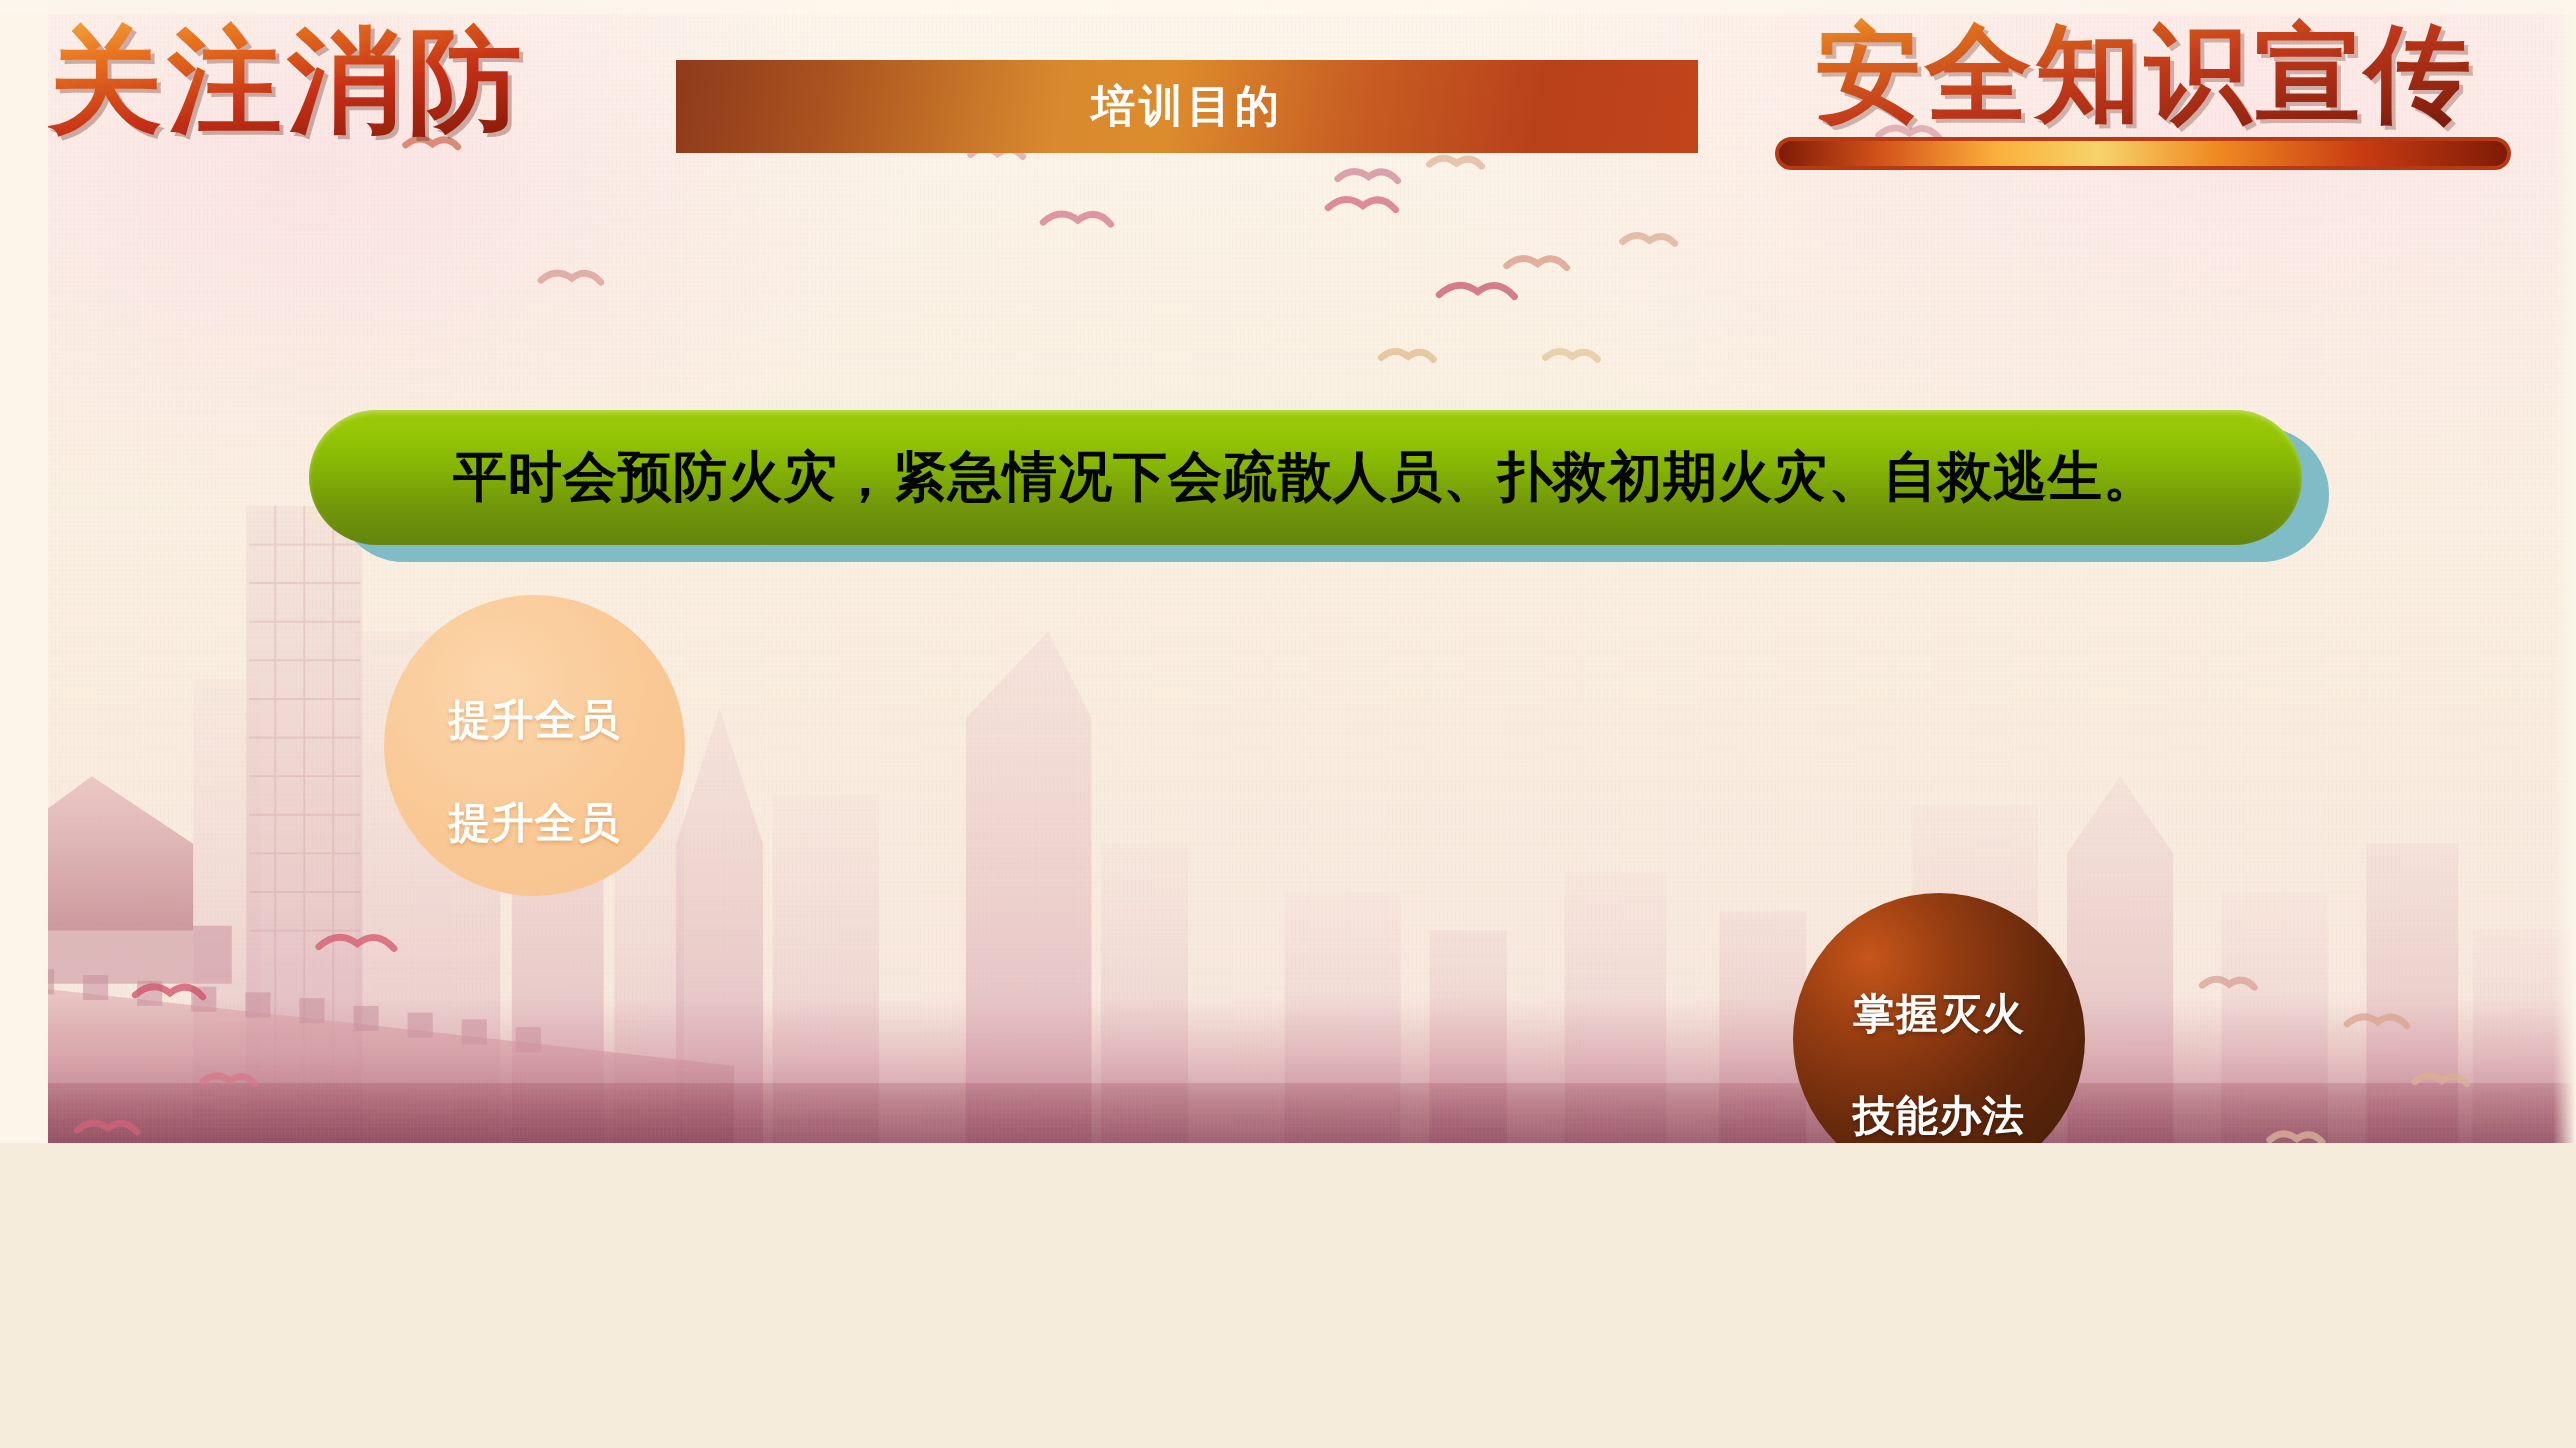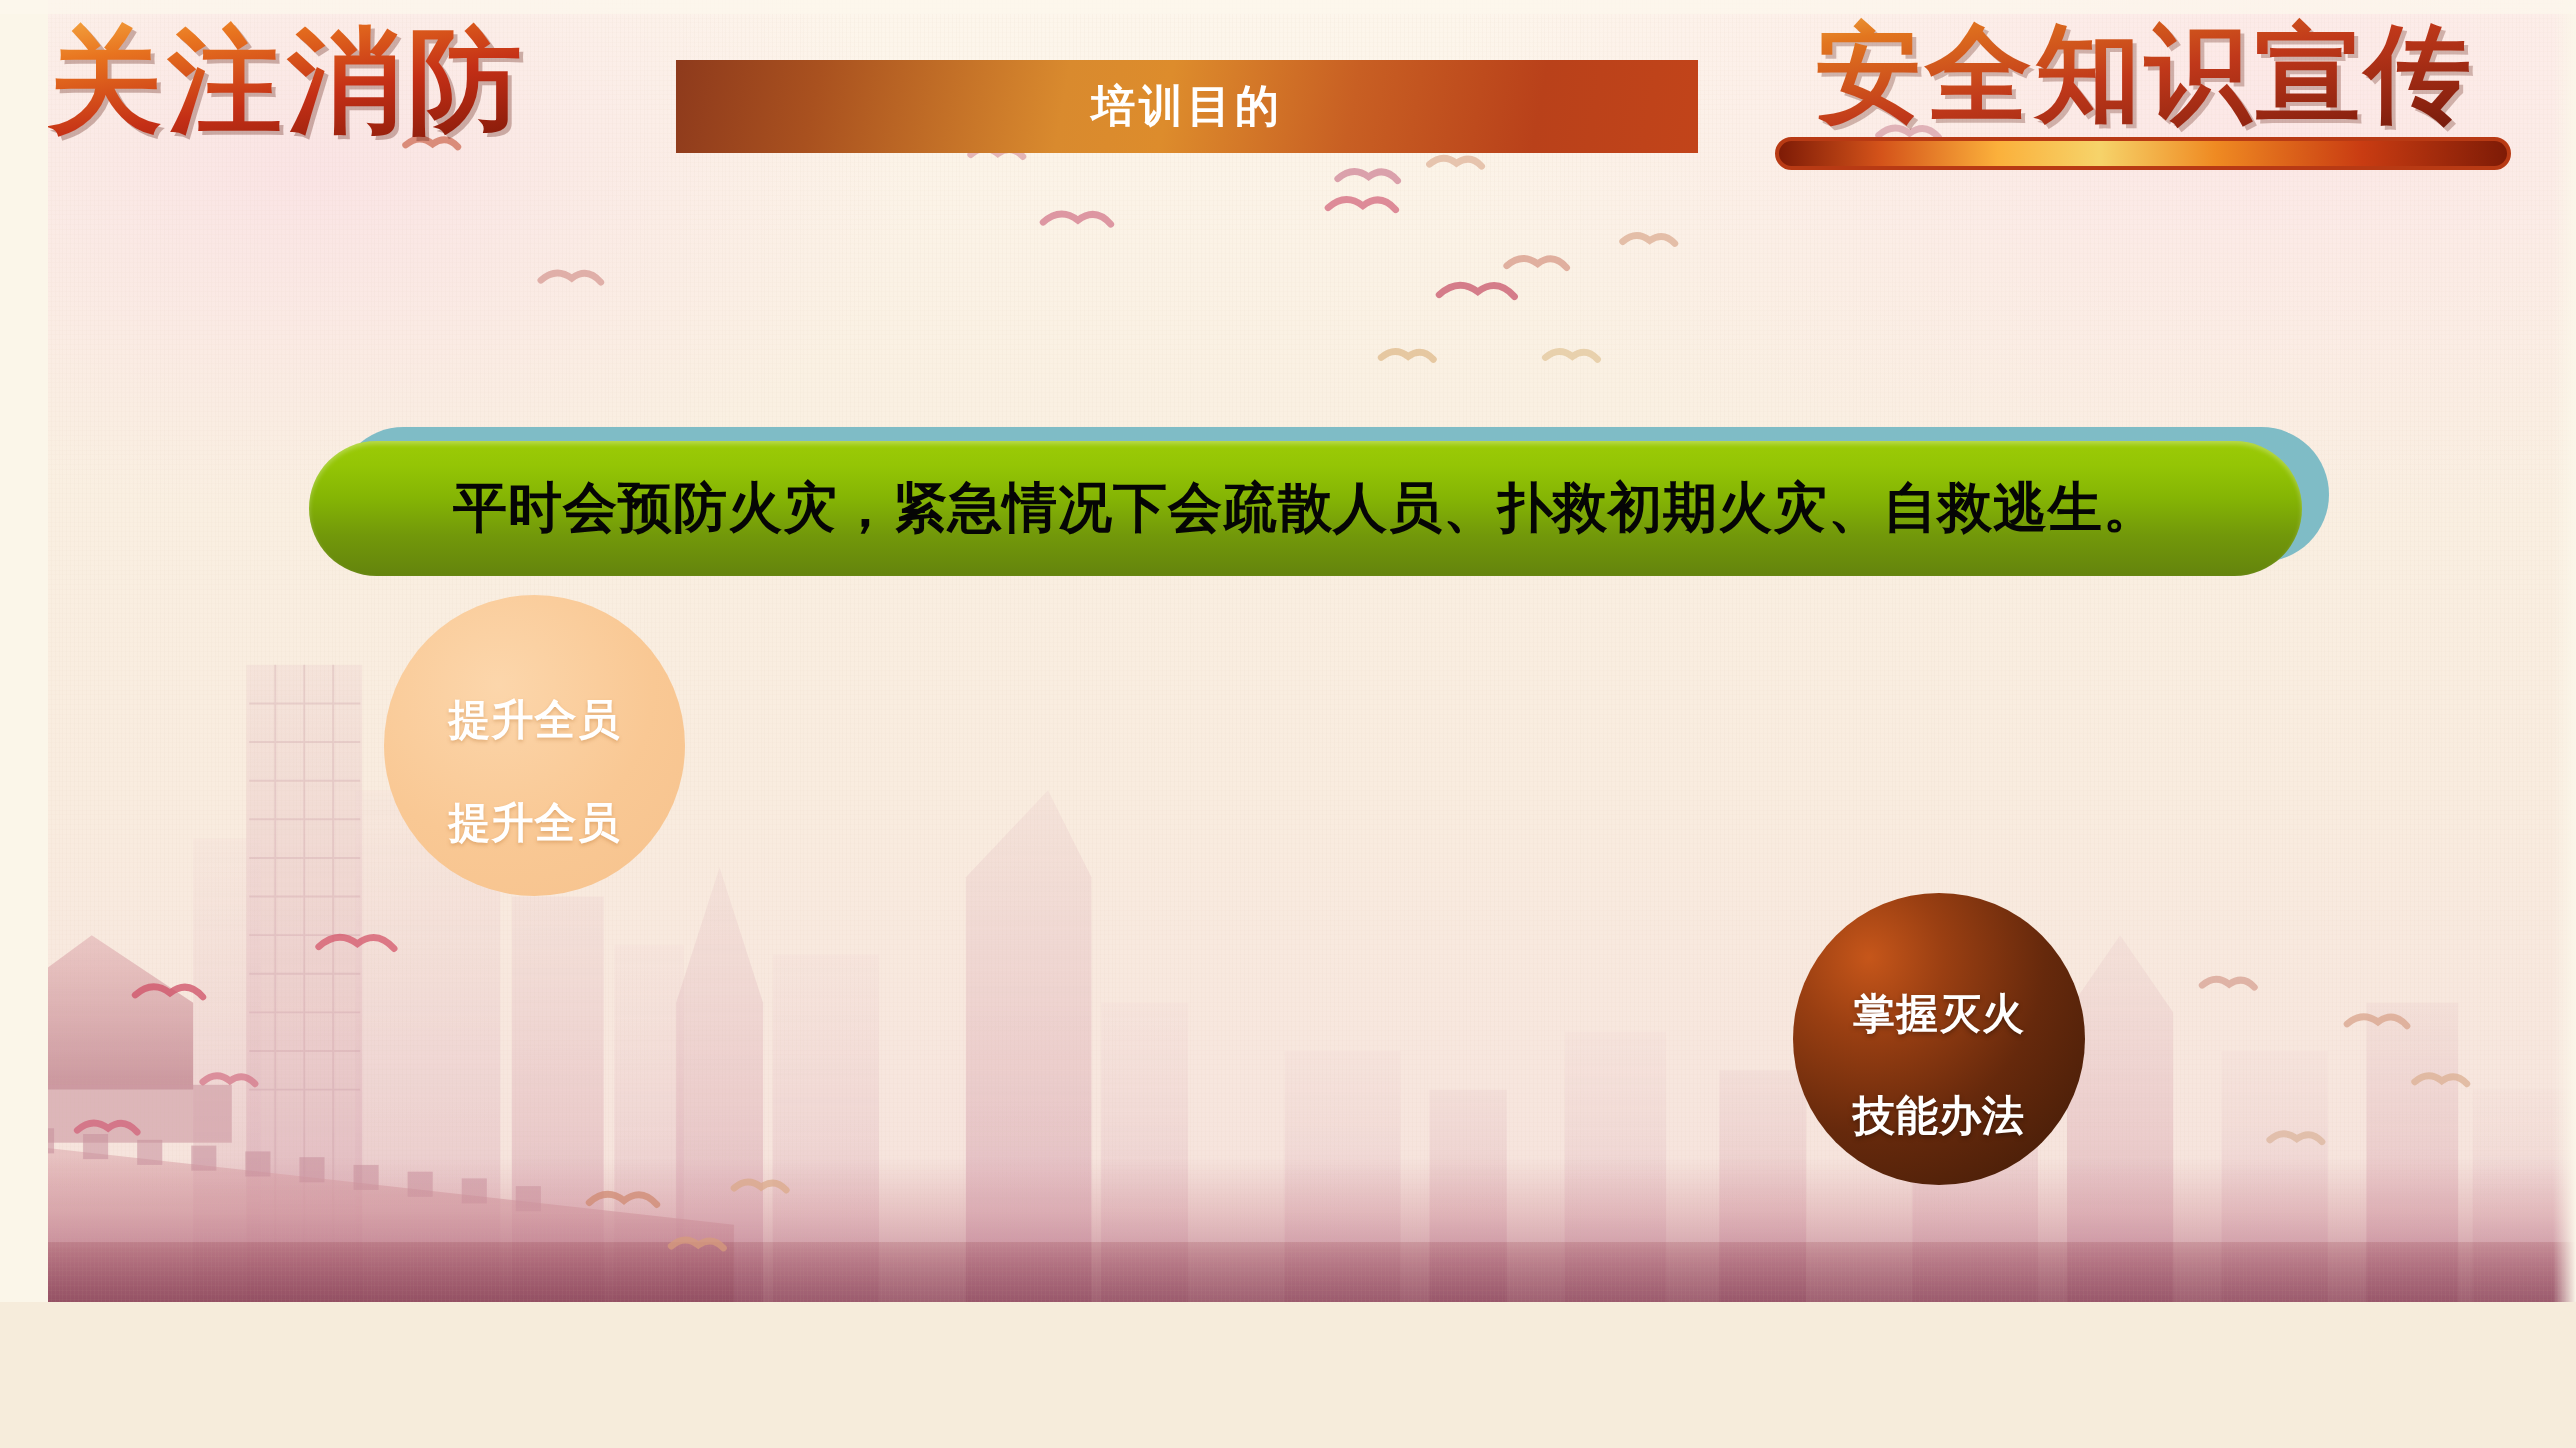--- a/index.html
+++ b/index.html
@@ -2,21 +2,21 @@
 <html><head>
 <meta charset="utf-8">
 <style>
   html,body{margin:0;padding:0;}
   body{
     width:2576px;height:1449px;overflow:hidden;
     font-family:"Liberation Sans","DejaVu Sans",sans-serif;
     background:#f6ecdb;
   }
   #slide{
-    position:relative;width:2576px;height:1302px;overflow:hidden;
+    position:relative;width:2576px;height:1143px;overflow:hidden;
     background:#faf2e6;
   }
 
   
   .bg-sky{
     position:absolute;left:0;top:0;width:2576px;height:1449px;
     background:
       radial-gradient(ellipse 869px 483px at 12% 12%, rgba(250,225,228,.85) 0%, rgba(250,240,226,0) 70%),
       radial-gradient(ellipse 1159px 580px at 88% 8%, rgba(252,228,230,.8) 0%, rgba(250,240,226,0) 72%),
       linear-gradient(180deg,#fdf6ec 0%,#faf0e2 28%,#f9ecdf 55%,#f7e6de 75%,#f3dcd9 100%);
@@ -102,21 +102,20 @@
   
   .pill-shadow{
     position:absolute;left:336px;top:427px;width:1993px;height:135px;
     border-radius:68px;background:#7fbcc6;
   }
   .pill{
     position:absolute;left:309px;top:410px;width:1993px;height:135px;
     border-radius:68px;
     background:linear-gradient(180deg,#9ccb06 0%,#94c505 18%,#85b504 42%,#72980a 70%,#64840d 100%);
     box-shadow:inset 0 2.9px 5.8px rgba(255,255,255,.30);
-    margin-top:31px;
   }
   .pill-txt{
     position:absolute;left:0;top:0;width:1993px;height:135px;
     display:flex;align-items:center;justify-content:center;
     color:#050505;font-size:54px;font-weight:bold;letter-spacing:1px;
     white-space:nowrap;
   }
 
   
   .bubble{position:absolute;border-radius:50%;display:flex;align-items:center;justify-content:center;}

